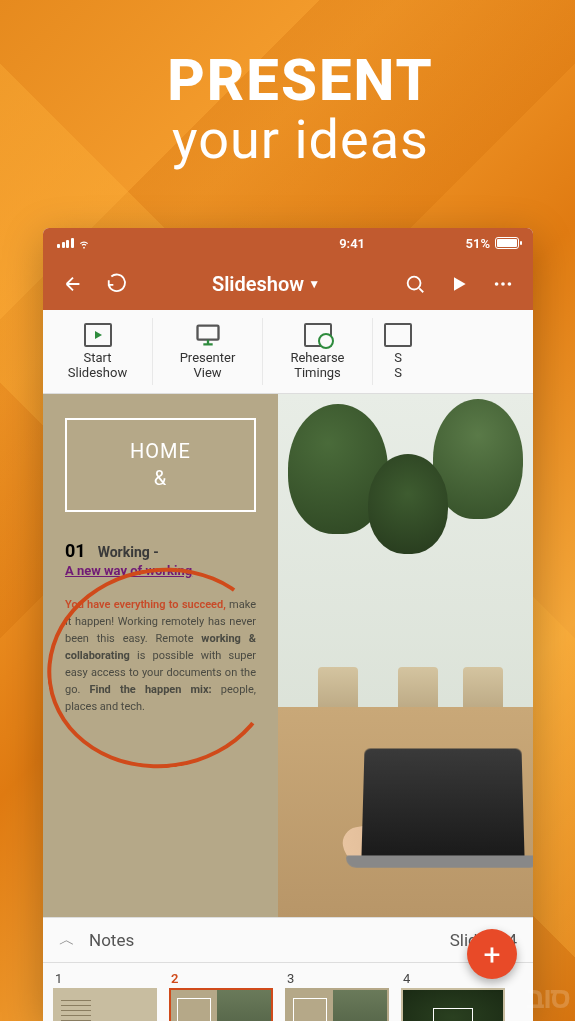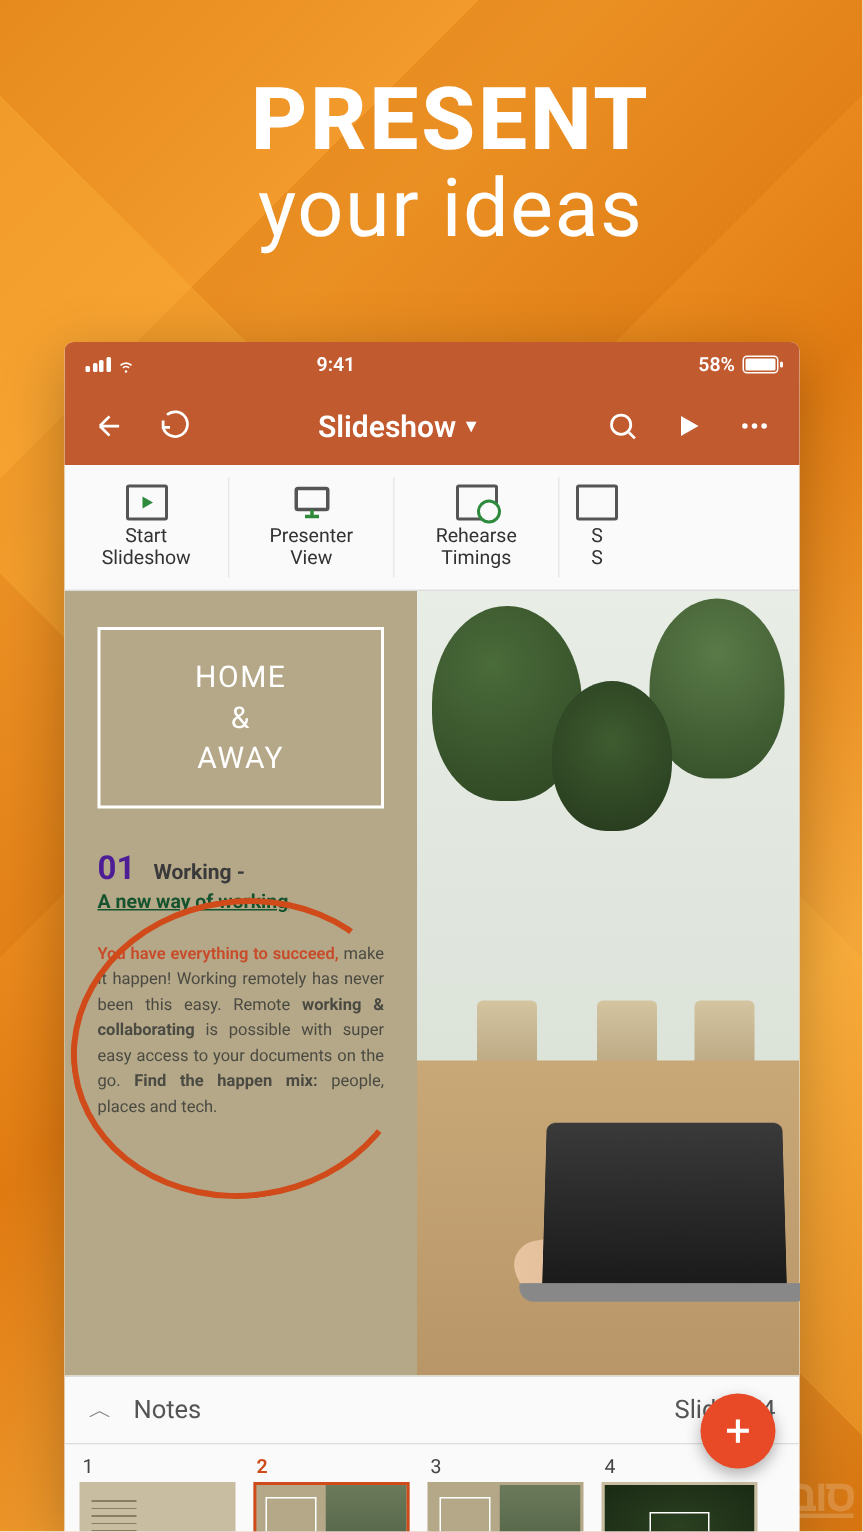--- a/index.html
+++ b/index.html
@@ -49,21 +49,21 @@
   height: 30px;
   background: #c15a2f;
   color: #fff;
   display: flex;
   align-items: center;
   padding: 0 14px;
   font-size: 13px;
   font-weight: 600;
 }
 .statusbar .sb-left { flex: 1; display: flex; gap: 3px; align-items: center; }
-.statusbar .sb-center { flex: 1; text-align: left; }
+.statusbar .sb-center { flex: 1; text-align: right; }
 .statusbar .sb-right { flex: 1; display: flex; justify-content: flex-end; align-items: center; gap: 5px; }
 .signal-bars { display: flex; align-items: flex-end; gap: 1.5px; }
 .signal-bars span { width: 3px; background: #fff; border-radius: 1px; }
 .signal-bars span:nth-child(1){height:4px}.signal-bars span:nth-child(2){height:6px}.signal-bars span:nth-child(3){height:8px}.signal-bars span:nth-child(4){height:10px}
 .wifi-ic { width: 14px; height: 14px; }
 .battery { width: 24px; height: 12px; border: 1.5px solid #fff; border-radius: 3px; position: relative; }
 .battery::after { content:""; position:absolute; right:-4px; top:3px; width:2px; height:4px; background:#fff; border-radius:1px;}
 .battery::before { content:""; position:absolute; left:1px; top:1px; bottom:1px; right:1px; background:#fff; border-radius:1px;}
 
 .titlebar {
@@ -138,23 +138,23 @@
   font-family: Georgia, "Times New Roman", serif;
   font-weight: 400;
   font-size: 20px;
   letter-spacing: 1px;
   line-height: 1.35;
 }
 .slide-body {
   padding: 10px 22px;
   font-family: Georgia, serif;
 }
-.slide-num { font-size: 22px; font-weight: 700; color: #4c1d95; display:inline-block; margin-right:8px;}
+.slide-num { font-size: 18px; font-weight: 700; color: #000000; display:inline-block; margin-right:8px;}
 .slide-sub { font-size: 14px; font-weight: 700; color: #3a3a3a; }
-.slide-sub2 { font-size: 13px; font-weight: 700; color: #14532d; text-decoration: underline; margin-top:2px;}
+.slide-sub2 { font-size: 13px; font-weight: 700; color: #701a75; text-decoration: underline; margin-top:2px;}
 .para-wrap { position: relative; margin-top: 18px; }
 .circle-annot {
   position: absolute;
   left: -18px; top: -28px;
   width: 230px; height: 200px;
   border: 4px solid #d04a1a;
   border-radius: 50%;
   transform: rotate(-8deg);
   border-right-color: transparent;
   pointer-events: none;
@@ -255,21 +255,20 @@
 .watermark {
   position: absolute;
   right: 6px;
   bottom: 6px;
   font-size: 30px;
   font-weight: 700;
   color: rgba(255,255,255,.18);
   letter-spacing: -2px;
   z-index: 10;
   font-family: Arial, sans-serif;
-  text-decoration: underline;
 }
 </style>
 </head>
 <body>
 
 <div class="bg">
   <div class="headline">
     <div class="line1">PRESENT</div>
     <div class="line2">your ideas</div>
   </div>
@@ -283,21 +282,21 @@
             <span></span>
             <span></span>
             <span></span>
           </span>
         <svg class="wifi-ic" viewBox="0 0 24 24" fill="#fff">
             <path d="M12 18.5a1.5 1.5 0 100 3 1.5 1.5 0 000-3zm-4.2-3.3a6 6 0 018.4 0l-1.4 1.4a4 4 0 00-5.6 0l-1.4-1.4zm-2.8-2.8a10 10 0 0114 0l-1.4 1.4a8 8 0 00-11.2 0L5 12.4z"></path>
           </svg>
       </div>
       <div class="sb-center">9:41</div>
       <div class="sb-right">
-        <span>58%</span>
+        <span>51%</span>
         <span class="battery"></span>
       </div>
     </div>
 
     <div class="titlebar">
       <div class="tb-btn">
         <svg width="22" height="22" viewBox="0 0 24 24" fill="none" stroke="#fff" stroke-width="2">
             <path d="M19 12H5m0 0l7 7m-7-7l7-7"></path>
           </svg>
       </div>
@@ -352,21 +351,20 @@
         <div class="ribbon-icon"></div>
         <div><span>S</span><br><span>S</span></div>
       </div>
     </div>
 
     <div class="slide-area">
       <div class="slide-left">
         <div class="title-box">
           <div>HOME</div>
           <div>&amp;</div>
-          <div>AWAY</div>
         </div>
         <div class="slide-body">
           <span class="slide-num">01</span>
           <span class="slide-sub">Working -</span>
           <div class="slide-sub2">A new way of working</div>
           <div class="para-wrap">
             <div class="circle-annot"></div>
             <div class="para">
               <span class="hl-red">You have everything to succeed,</span><span> make it happen! Working remotely has never been this easy. Remote </span><b>working &amp; collaborating</b><span> is possible with super easy access to your documents on the go. </span><b>Find the happen mix:</b><span> people, places and tech.</span>
             </div>

